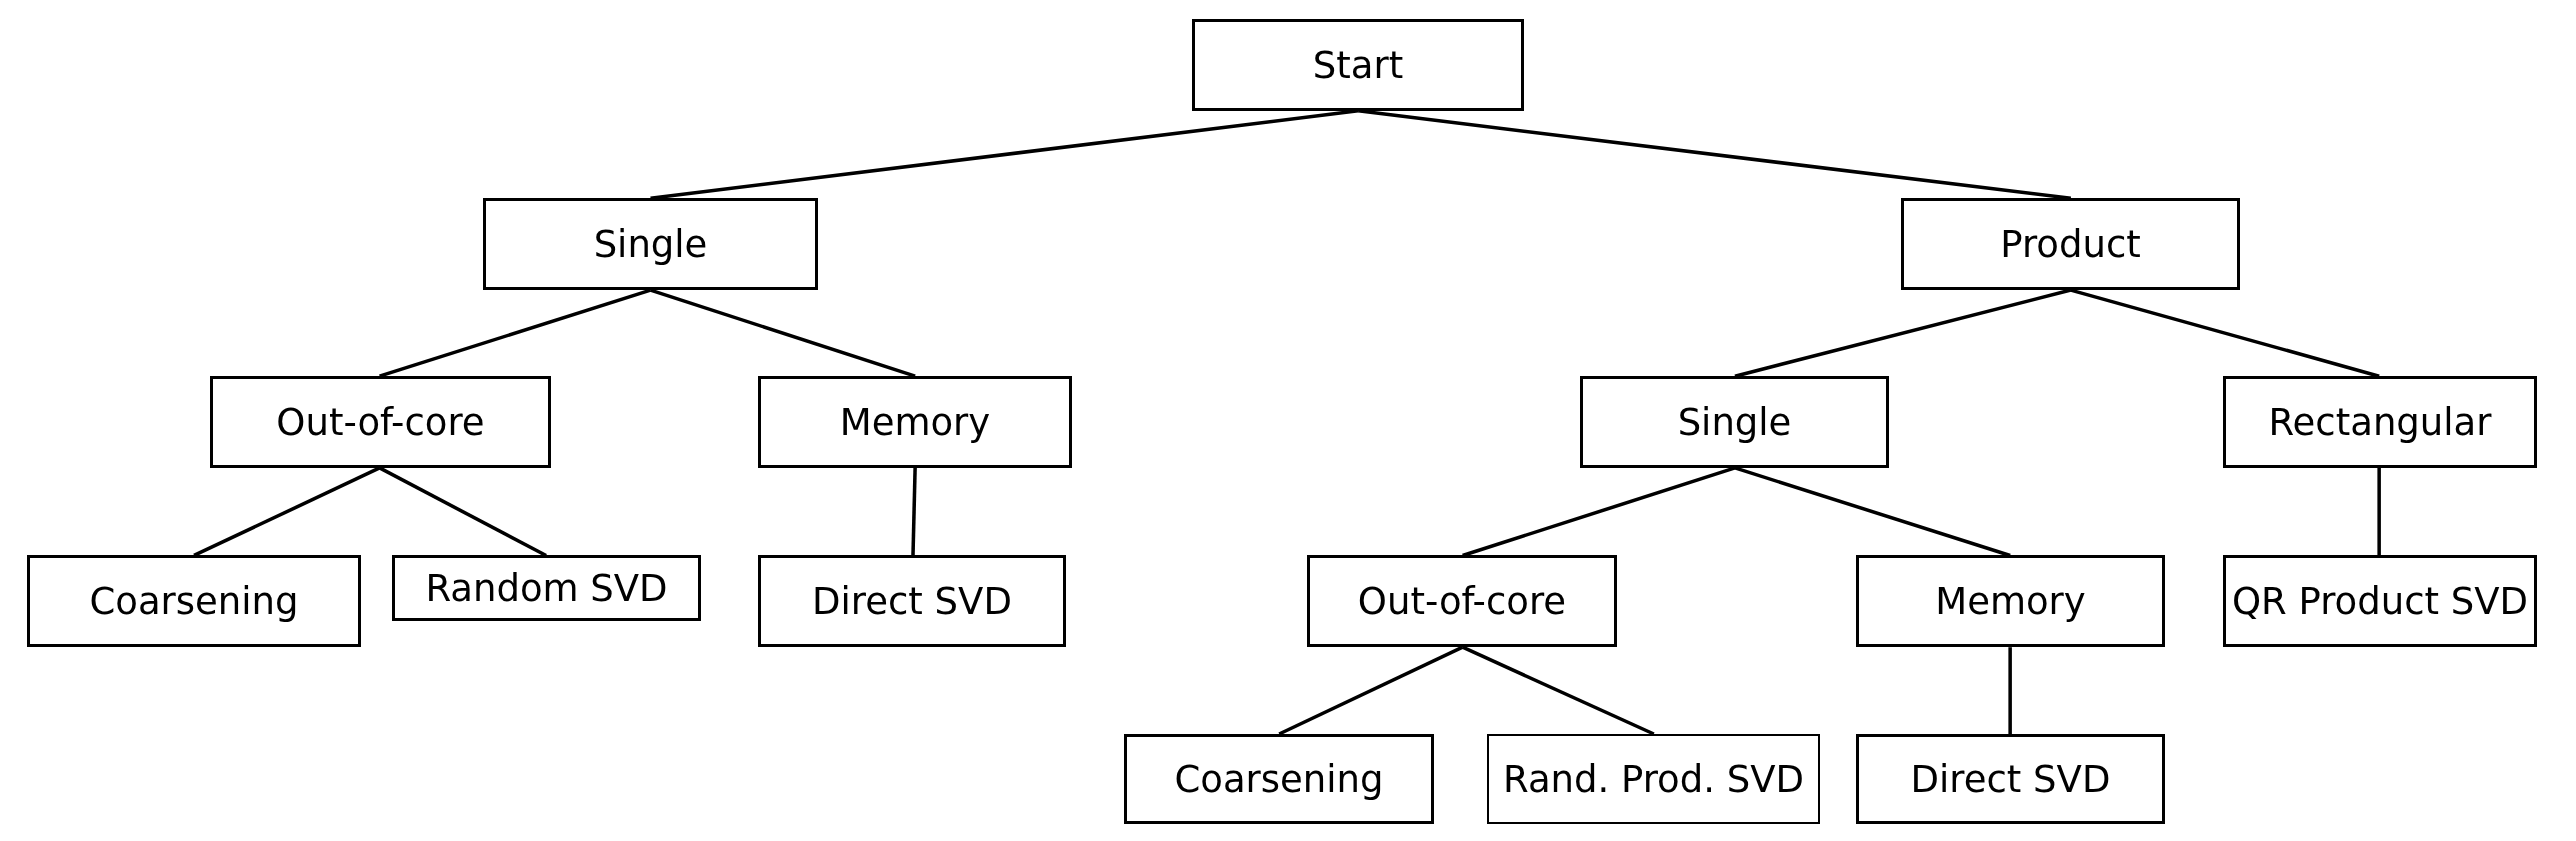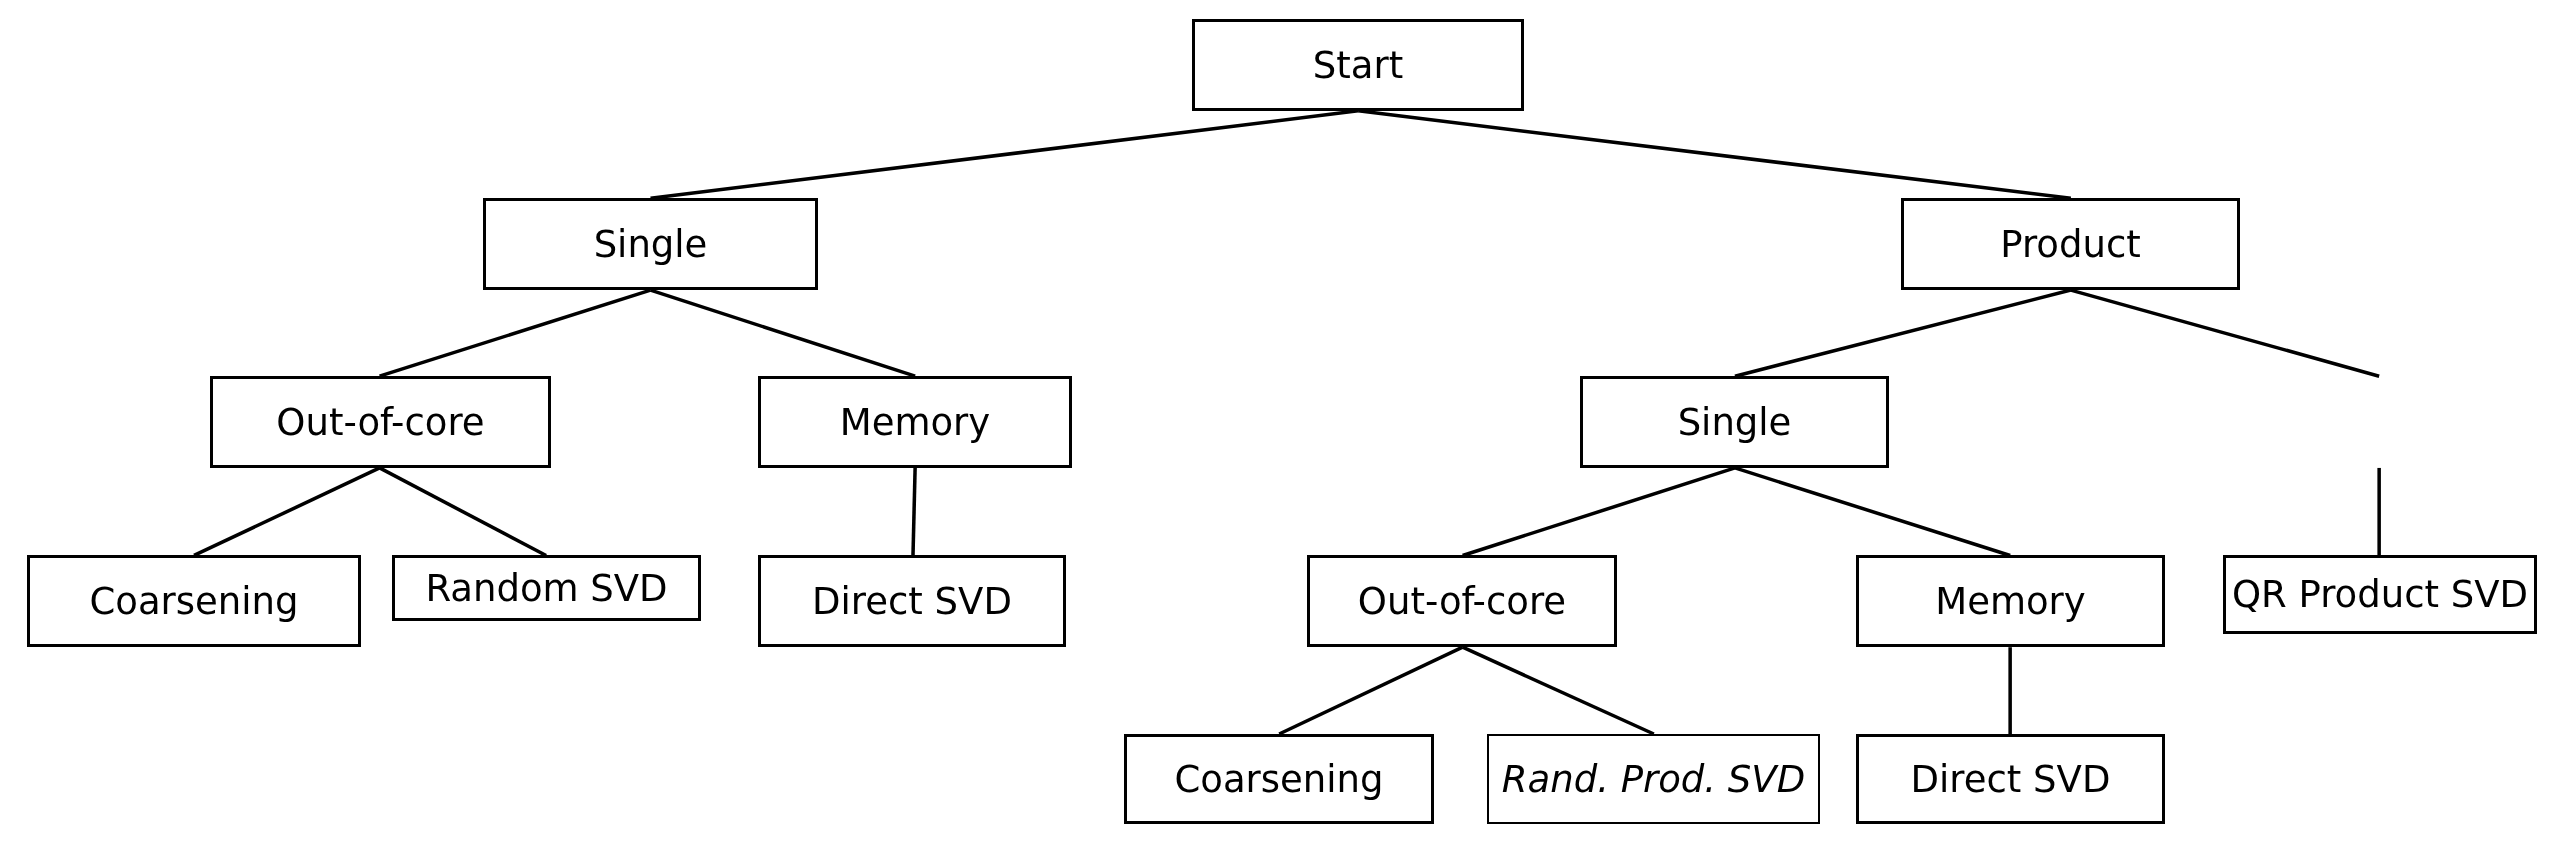--- a/index.html
+++ b/index.html
@@ -34,21 +34,20 @@
     align-items: center;
     justify-content: center;
     color: #000000;
     font-size: 37px;
     line-height: 1;
     white-space: nowrap;
     z-index: 2;
   }
   .node.thin {
     border-width: 2.8px;
-    font-style: italic;
   }
   .node-label {
     display: block;
     padding: 0 2.8px;
   }
 </style>
 </head>
 <body>
 
 <div id="diagram-root">
@@ -80,36 +79,39 @@
     </div>
     <div class="node" style="left: 210px; top: 376px; width: 341px; height: 92px;">
       <span class="node-label">Out-of-core</span>
     </div>
     <div class="node" style="left: 758px; top: 376px; width: 314px; height: 92px;">
       <span class="node-label">Memory</span>
     </div>
     <div class="node" style="left: 1580px; top: 376px; width: 309px; height: 92px;">
       <span class="node-label">Single</span>
     </div>
+    <div class="node" style="left: 2223px; top: 376px; width: 314px; height: 92px;">
+      <span class="node-label">Rectangular</span>
+    </div>
     <div class="node" style="left: 27px; top: 555px; width: 334px; height: 92px;">
       <span class="node-label">Coarsening</span>
     </div>
     <div class="node" style="left: 392px; top: 555px; width: 309px; height: 66px;">
       <span class="node-label">Random SVD</span>
     </div>
     <div class="node" style="left: 758px; top: 555px; width: 308px; height: 92px;">
       <span class="node-label">Direct SVD</span>
     </div>
     <div class="node" style="left: 1307px; top: 555px; width: 310px; height: 92px;">
       <span class="node-label">Out-of-core</span>
     </div>
     <div class="node" style="left: 1856px; top: 555px; width: 309px; height: 92px;">
       <span class="node-label">Memory</span>
     </div>
-    <div class="node" style="left: 2223px; top: 555px; width: 314px; height: 79px;">
+    <div class="node" style="left: 2223px; top: 555px; width: 314px; height: 92px;">
       <span class="node-label">QR Product SVD</span>
     </div>
     <div class="node" style="left: 1124px; top: 734px; width: 310px; height: 90px;">
       <span class="node-label">Coarsening</span>
     </div>
     <div class="node thin" style="left: 1487px; top: 734px; width: 333px; height: 90px;">
       <span class="node-label">Rand. Prod. SVD</span>
     </div>
     <div class="node" style="left: 1856px; top: 734px; width: 309px; height: 90px;">
       <span class="node-label">Direct SVD</span>

